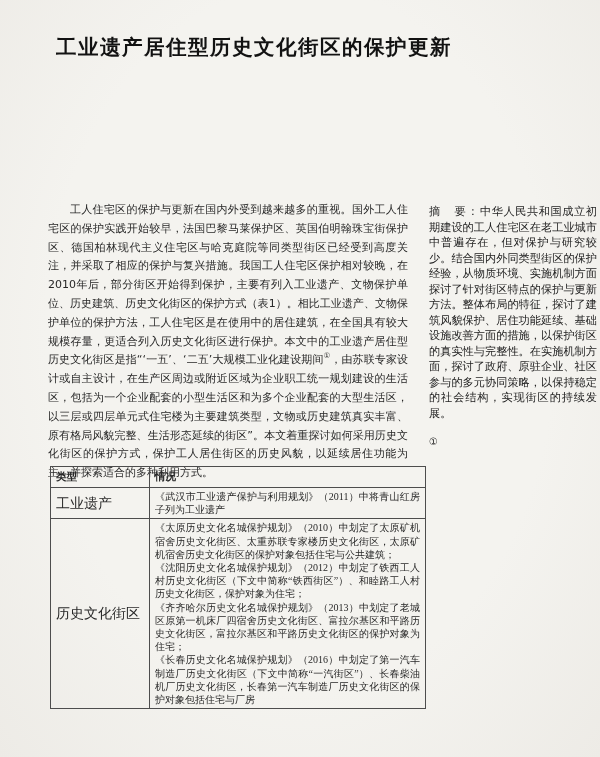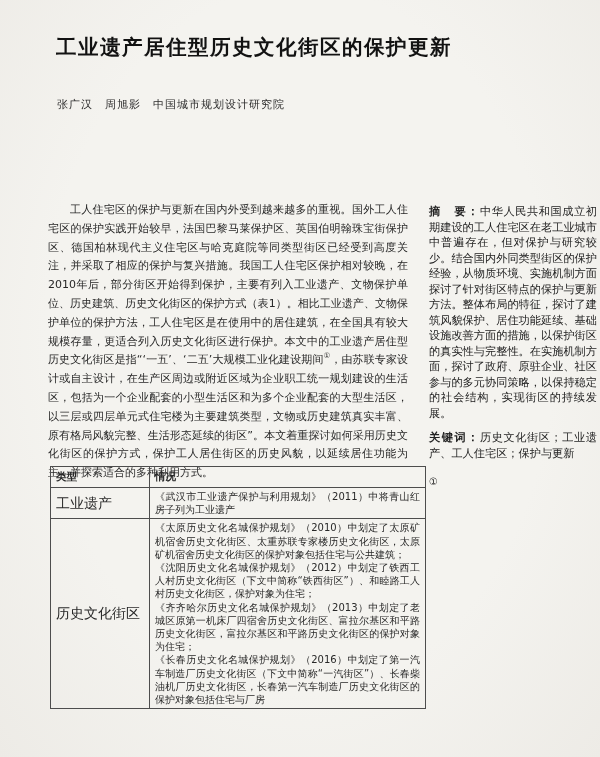--- a/index.html
+++ b/index.html
@@ -28,43 +28,43 @@
     letter-spacing:2px;margin:0 0 4px 0;color:#1a1a1a;
   }
   table{width:100%;border-collapse:collapse;table-layout:fixed;}
   th,td{border:1px solid #4d4d4d;padding:2px 5px;vertical-align:middle;}
   th{font-weight:700;text-align:left;font-size:10.5px;padding:3px 5px;}
   .col-type{width:88px;}
   td.type-cell{font-size:14px;line-height:13px;text-align:left;}
   td.detail-cell{
     font-size:10px;line-height:13.2px;text-align:justify;
     white-space:pre-line;
+    font-family:Liberation Serif, serif;
   }
   .sidebar{
     position:absolute;left:429px;top:204px;width:168px;
     font-size:11.2px;line-height:15.5px;text-align:justify;color:#232323;
   }
   .sidebar p{margin:0;}
-  .sidebar .label{font-weight:700;letter-spacing:1px;}
+  .sidebar .label{font-weight:400;letter-spacing:1px;}
   .keywords{margin-top:9px !important;}
   .footnote{
     margin-top:15px;position:relative;width:140px;
     font-size:9.8px;line-height:12.9px;padding-left:16px;
     text-align:justify;color:#2a2a2a;
   }
   .fn-marker{position:absolute;left:0;top:0;}
 </style>
 </head>
 <body>
 
 <div class="page">
 
   <h1 class="title">工业遗产居住型历史文化街区的保护更新</h1>
 
-  <p class="authors">张广汉　周旭影　中国城市规划设计研究院</p>
 
   <div class="main-col">
     <p><span>工人住宅区的保护与更新在国内外受到越来越多的重视。国外工人住宅区的保护实践开始较早，法国巴黎马莱保护区、英国伯明翰珠宝街保护区、德国柏林现代主义住宅区与哈克庭院等同类型街区已经受到高度关注，并采取了相应的保护与复兴措施。我国工人住宅区保护相对较晚，在2010年后，部分街区开始得到保护，主要有列入工业遗产、文物保护单位、历史建筑、历史文化街区的保护方式（表1）。相比工业遗产、文物保护单位的保护方法，工人住宅区是在使用中的居住建筑，在全国具有较大规模存量，更适合列入历史文化街区进行保护。本文中的工业遗产居住型历史文化街区是指“‘一五’、‘二五’大规模工业化建设期间</span><span class="fn-ref">①</span><span>，由苏联专家设计或自主设计，在生产区周边或附近区域为企业职工统一规划建设的生活区，包括为一个企业配套的小型生活区和为多个企业配套的大型生活区，以三层或四层单元式住宅楼为主要建筑类型，文物或历史建筑真实丰富、原有格局风貌完整、生活形态延续的街区”。本文着重探讨如何采用历史文化街区的保护方式，保护工人居住街区的历史风貌，以延续居住功能为主，并探索适合的多种利用方式。</span></p>
   </div>
 
   <div class="tbl-wrap">
     <table>
       <thead>
         <tr>
           <th class="col-type">类型</th>
@@ -82,19 +82,18 @@
 《沈阳历史文化名城保护规划》（2012）中划定了铁西工人村历史文化街区（下文中简称“铁西街区”）、和睦路工人村历史文化街区，保护对象为住宅；
 《齐齐哈尔历史文化名城保护规划》（2013）中划定了老城区原第一机床厂四宿舍历史文化街区、富拉尔基区和平路历史文化街区，富拉尔基区和平路历史文化街区的保护对象为住宅；
 《长春历史文化名城保护规划》（2016）中划定了第一汽车制造厂历史文化街区（下文中简称“一汽街区”）、长春柴油机厂历史文化街区，长春第一汽车制造厂历史文化街区的保护对象包括住宅与厂房</td>
         </tr>
       </tbody>
     </table>
   </div>
 
   <div class="sidebar">
     <p class="abstract"><span class="label">摘　要：</span><span>中华人民共和国成立初期建设的工人住宅区在老工业城市中普遍存在，但对保护与研究较少。结合国内外同类型街区的保护经验，从物质环境、实施机制方面探讨了针对街区特点的保护与更新方法。整体布局的特征，探讨了建筑风貌保护、居住功能延续、基础设施改善方面的措施，以保护街区的真实性与完整性。在实施机制方面，探讨了政府、原驻企业、社区参与的多元协同策略，以保持稳定的社会结构，实现街区的持续发展。</span></p>
-    <p class="keywords"><span class="label">关键词：</span><span>历史文化街区；工业遗产、工人住宅区；保护与更新</span></p>
     <div class="footnote">
       <span class="fn-marker">①</span>
     </div>
   </div>
 
 </div>
 
 </body></html>

